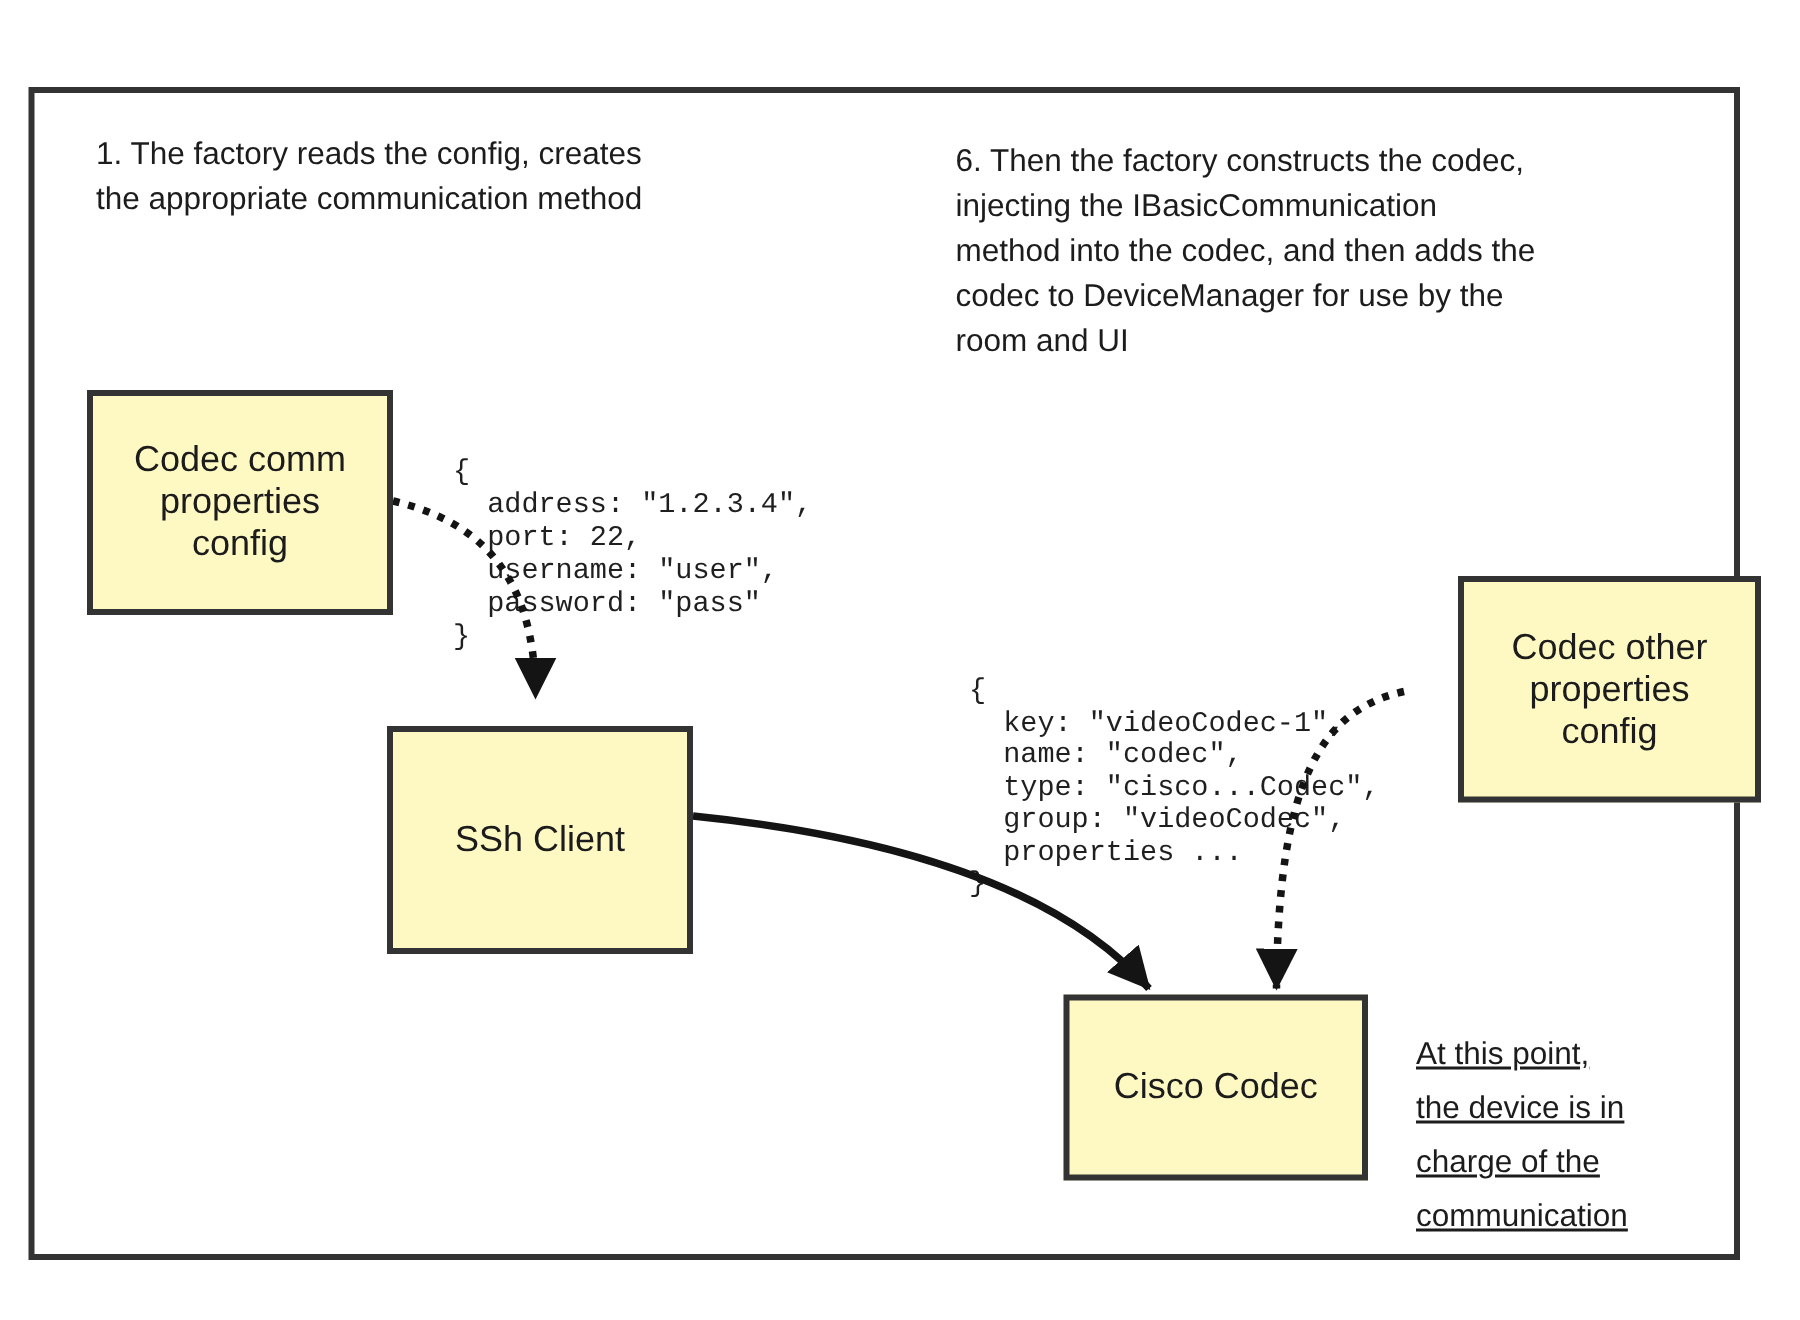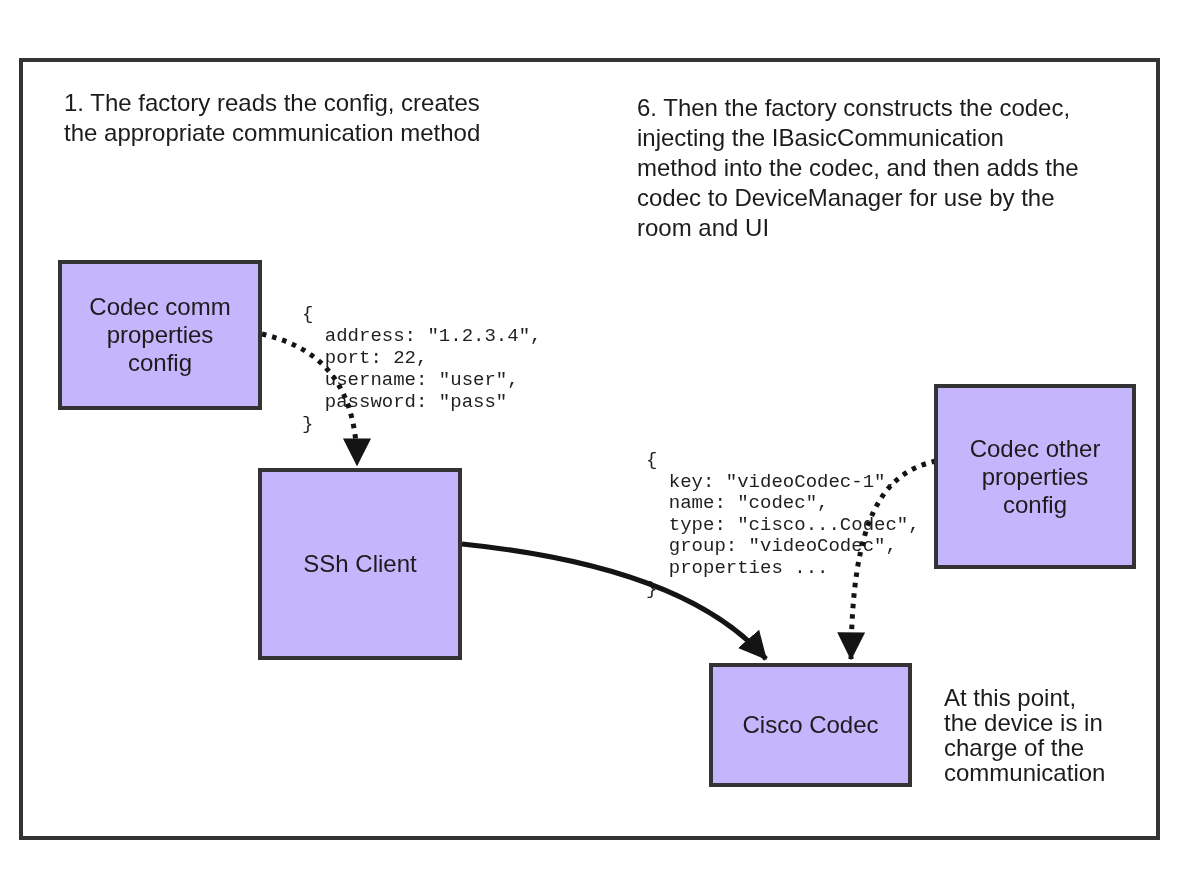--- a/index.html
+++ b/index.html
@@ -21,44 +21,44 @@
     left: 19px; top: 58px;
     width: 1141px; height: 782px;
     border: 4px solid #333333;
     box-sizing: border-box;
     background: #ffffff;
   }
 
   .node {
     border: 4px solid #333333;
     box-sizing: border-box;
-    background: #c4b5fd;
+    background: #fef9c3;
     display: flex;
     align-items: center;
     justify-content: center;
     text-align: center;
     font-size: 24px;
     line-height: 28px;
     white-space: pre-line;
     z-index: 3;
   }
   .box-comm  { left: 58px;  top: 260px; width: 204px; height: 150px; }
-  .box-ssh   { left: 258px; top: 468px; width: 204px; height: 192px; }
-  .box-other { left: 934px; top: 384px; width: 202px; height: 185px; }
+  .box-ssh   { left: 258px; top: 484px; width: 204px; height: 152px; }
+  .box-other { left: 972px; top: 384px; width: 202px; height: 151px; }
   .box-cisco { left: 709px; top: 663px; width: 203px; height: 124px; }
 
   .note {
-    font-size: 24px;
+    font-size: 21px;
     line-height: 30px;
     white-space: pre-line;
     z-index: 2;
   }
   .note-step1 { left: 64px;  top: 88px;  width: 500px; }
   .note-step2 { left: 637px; top: 93px;  width: 510px; }
-  .note-endpoint { left: 944px; top: 685px; width: 220px; line-height: 25px; }
+  .note-endpoint { left: 944px; top: 685px; width: 220px; line-height: 36px; text-decoration: underline; }
 
   .code {
     font-family: "Liberation Mono", "DejaVu Sans Mono", monospace;
     font-size: 19px;
     white-space: pre;
     margin: 0;
     z-index: 1;
     color: #1f1f1f;
   }
   .code-comm  { left: 302px; top: 303px; line-height: 22px; }

